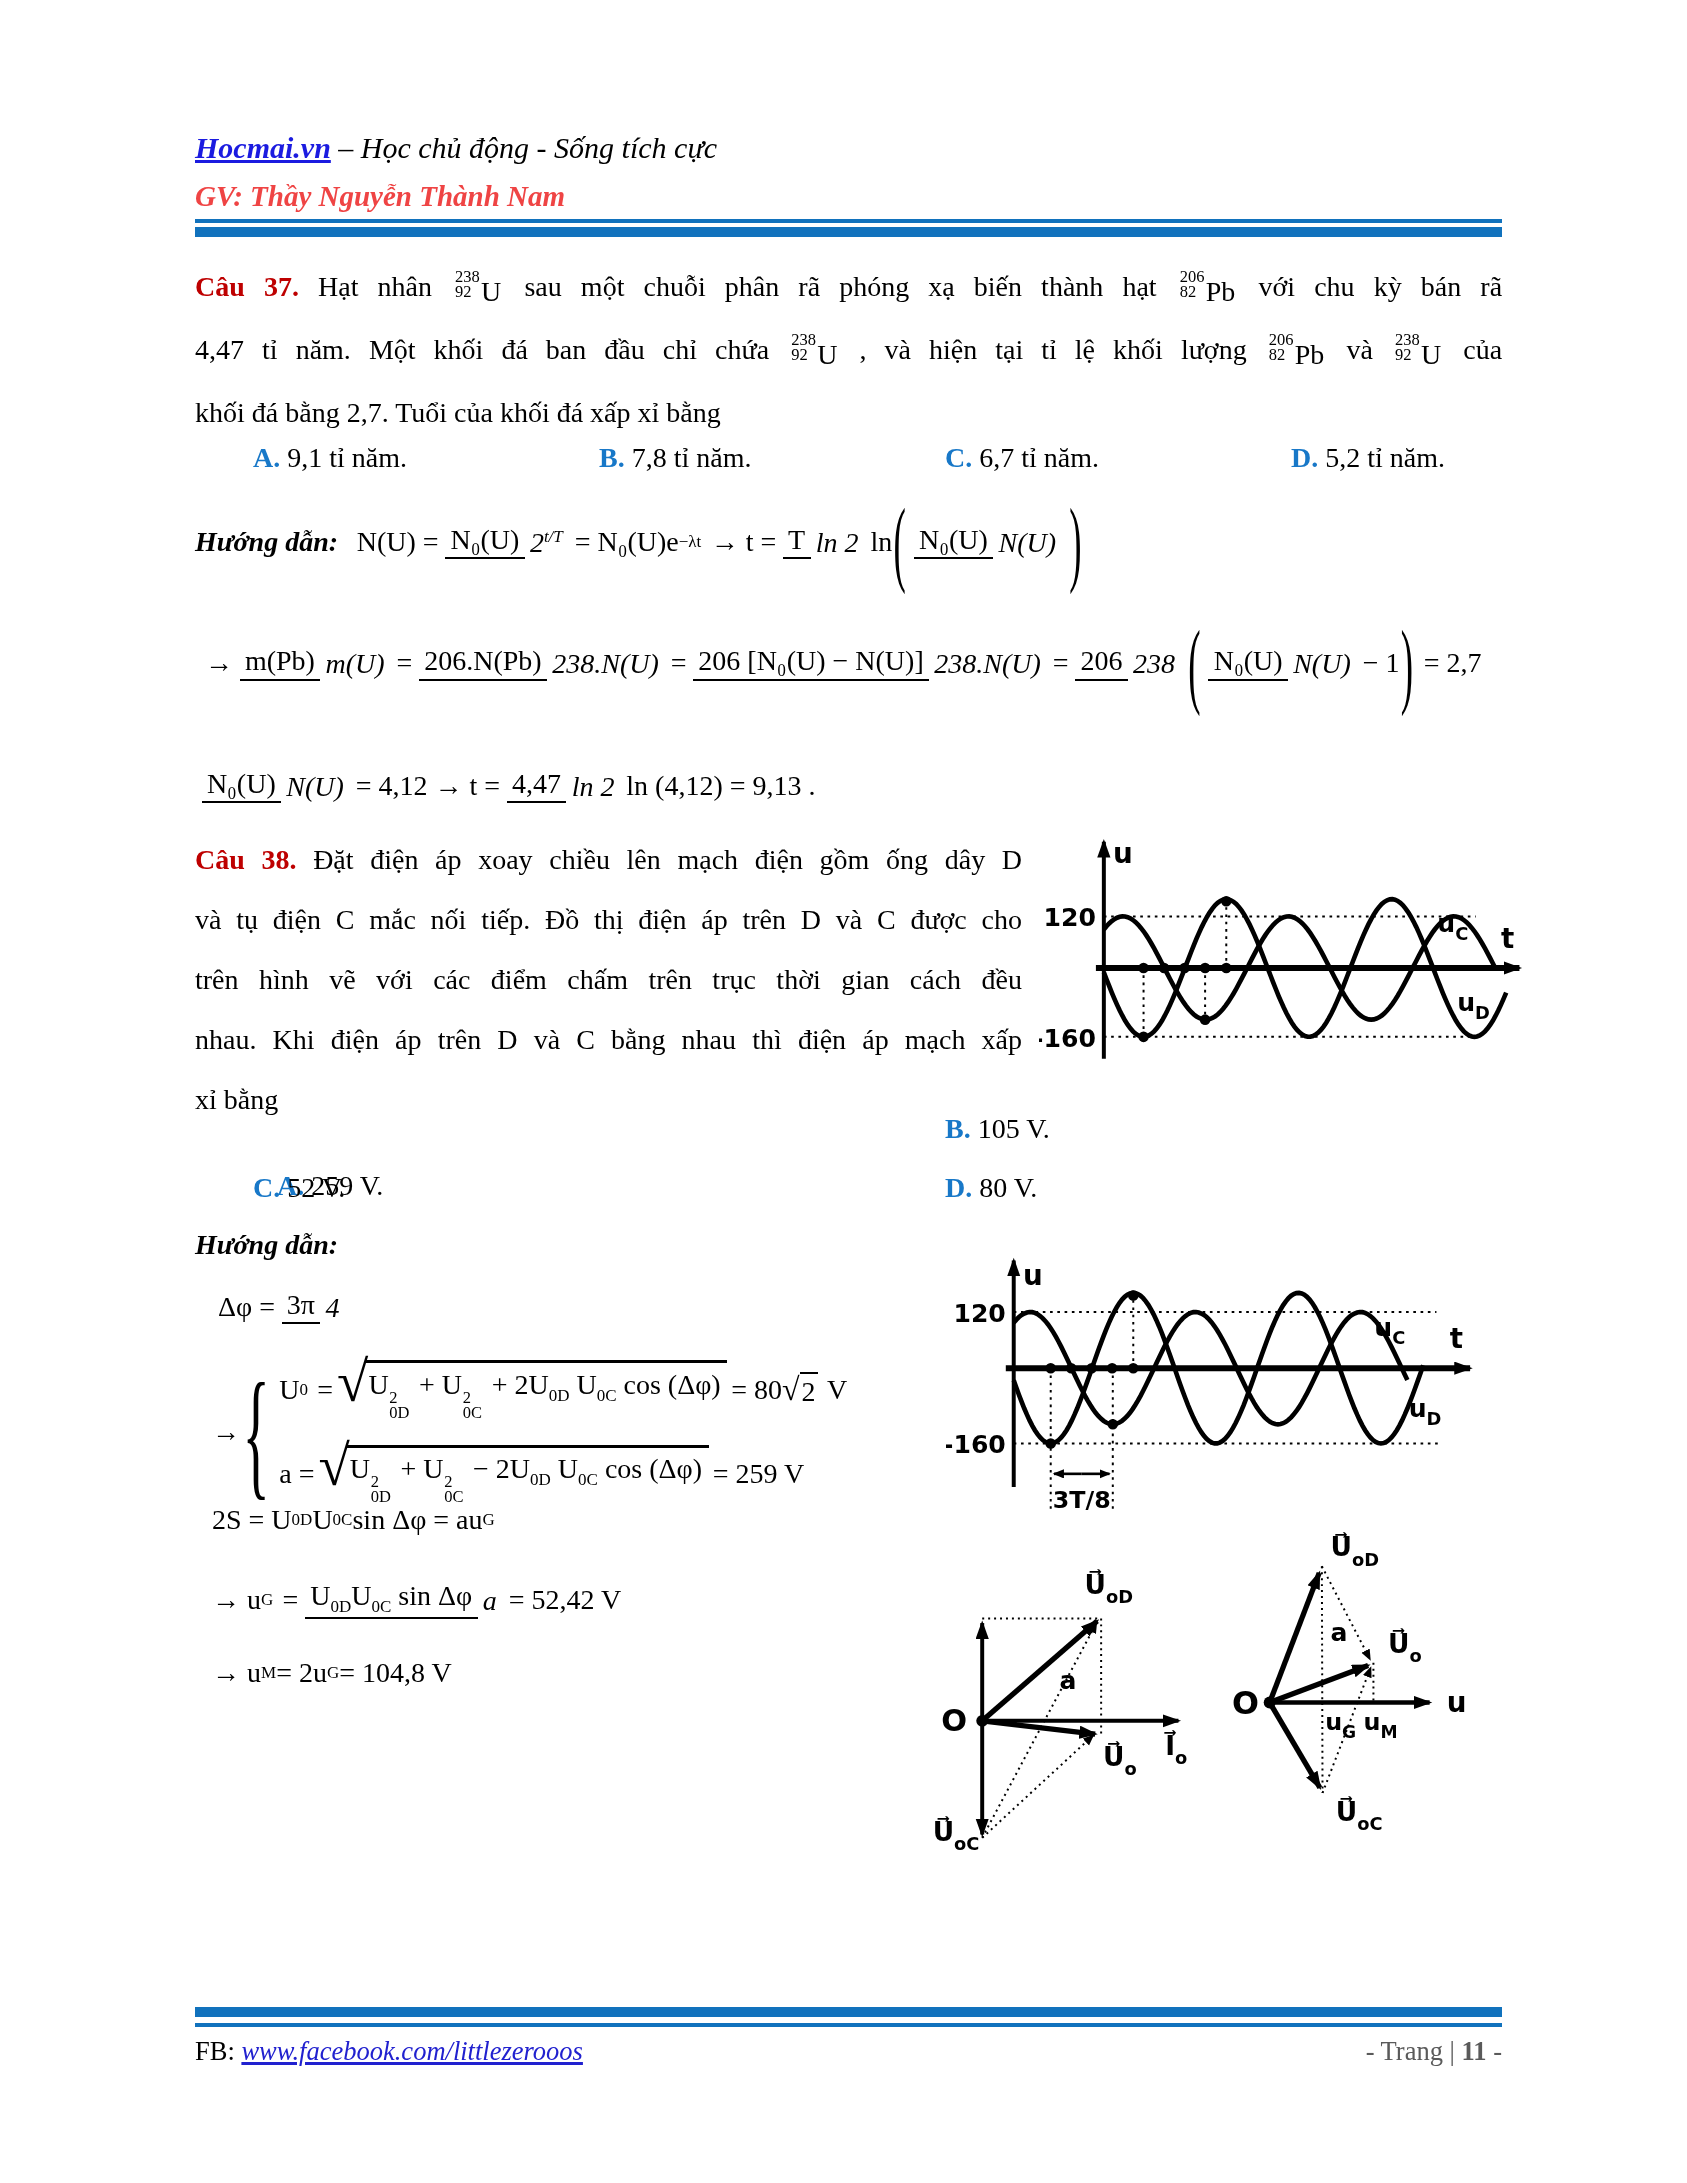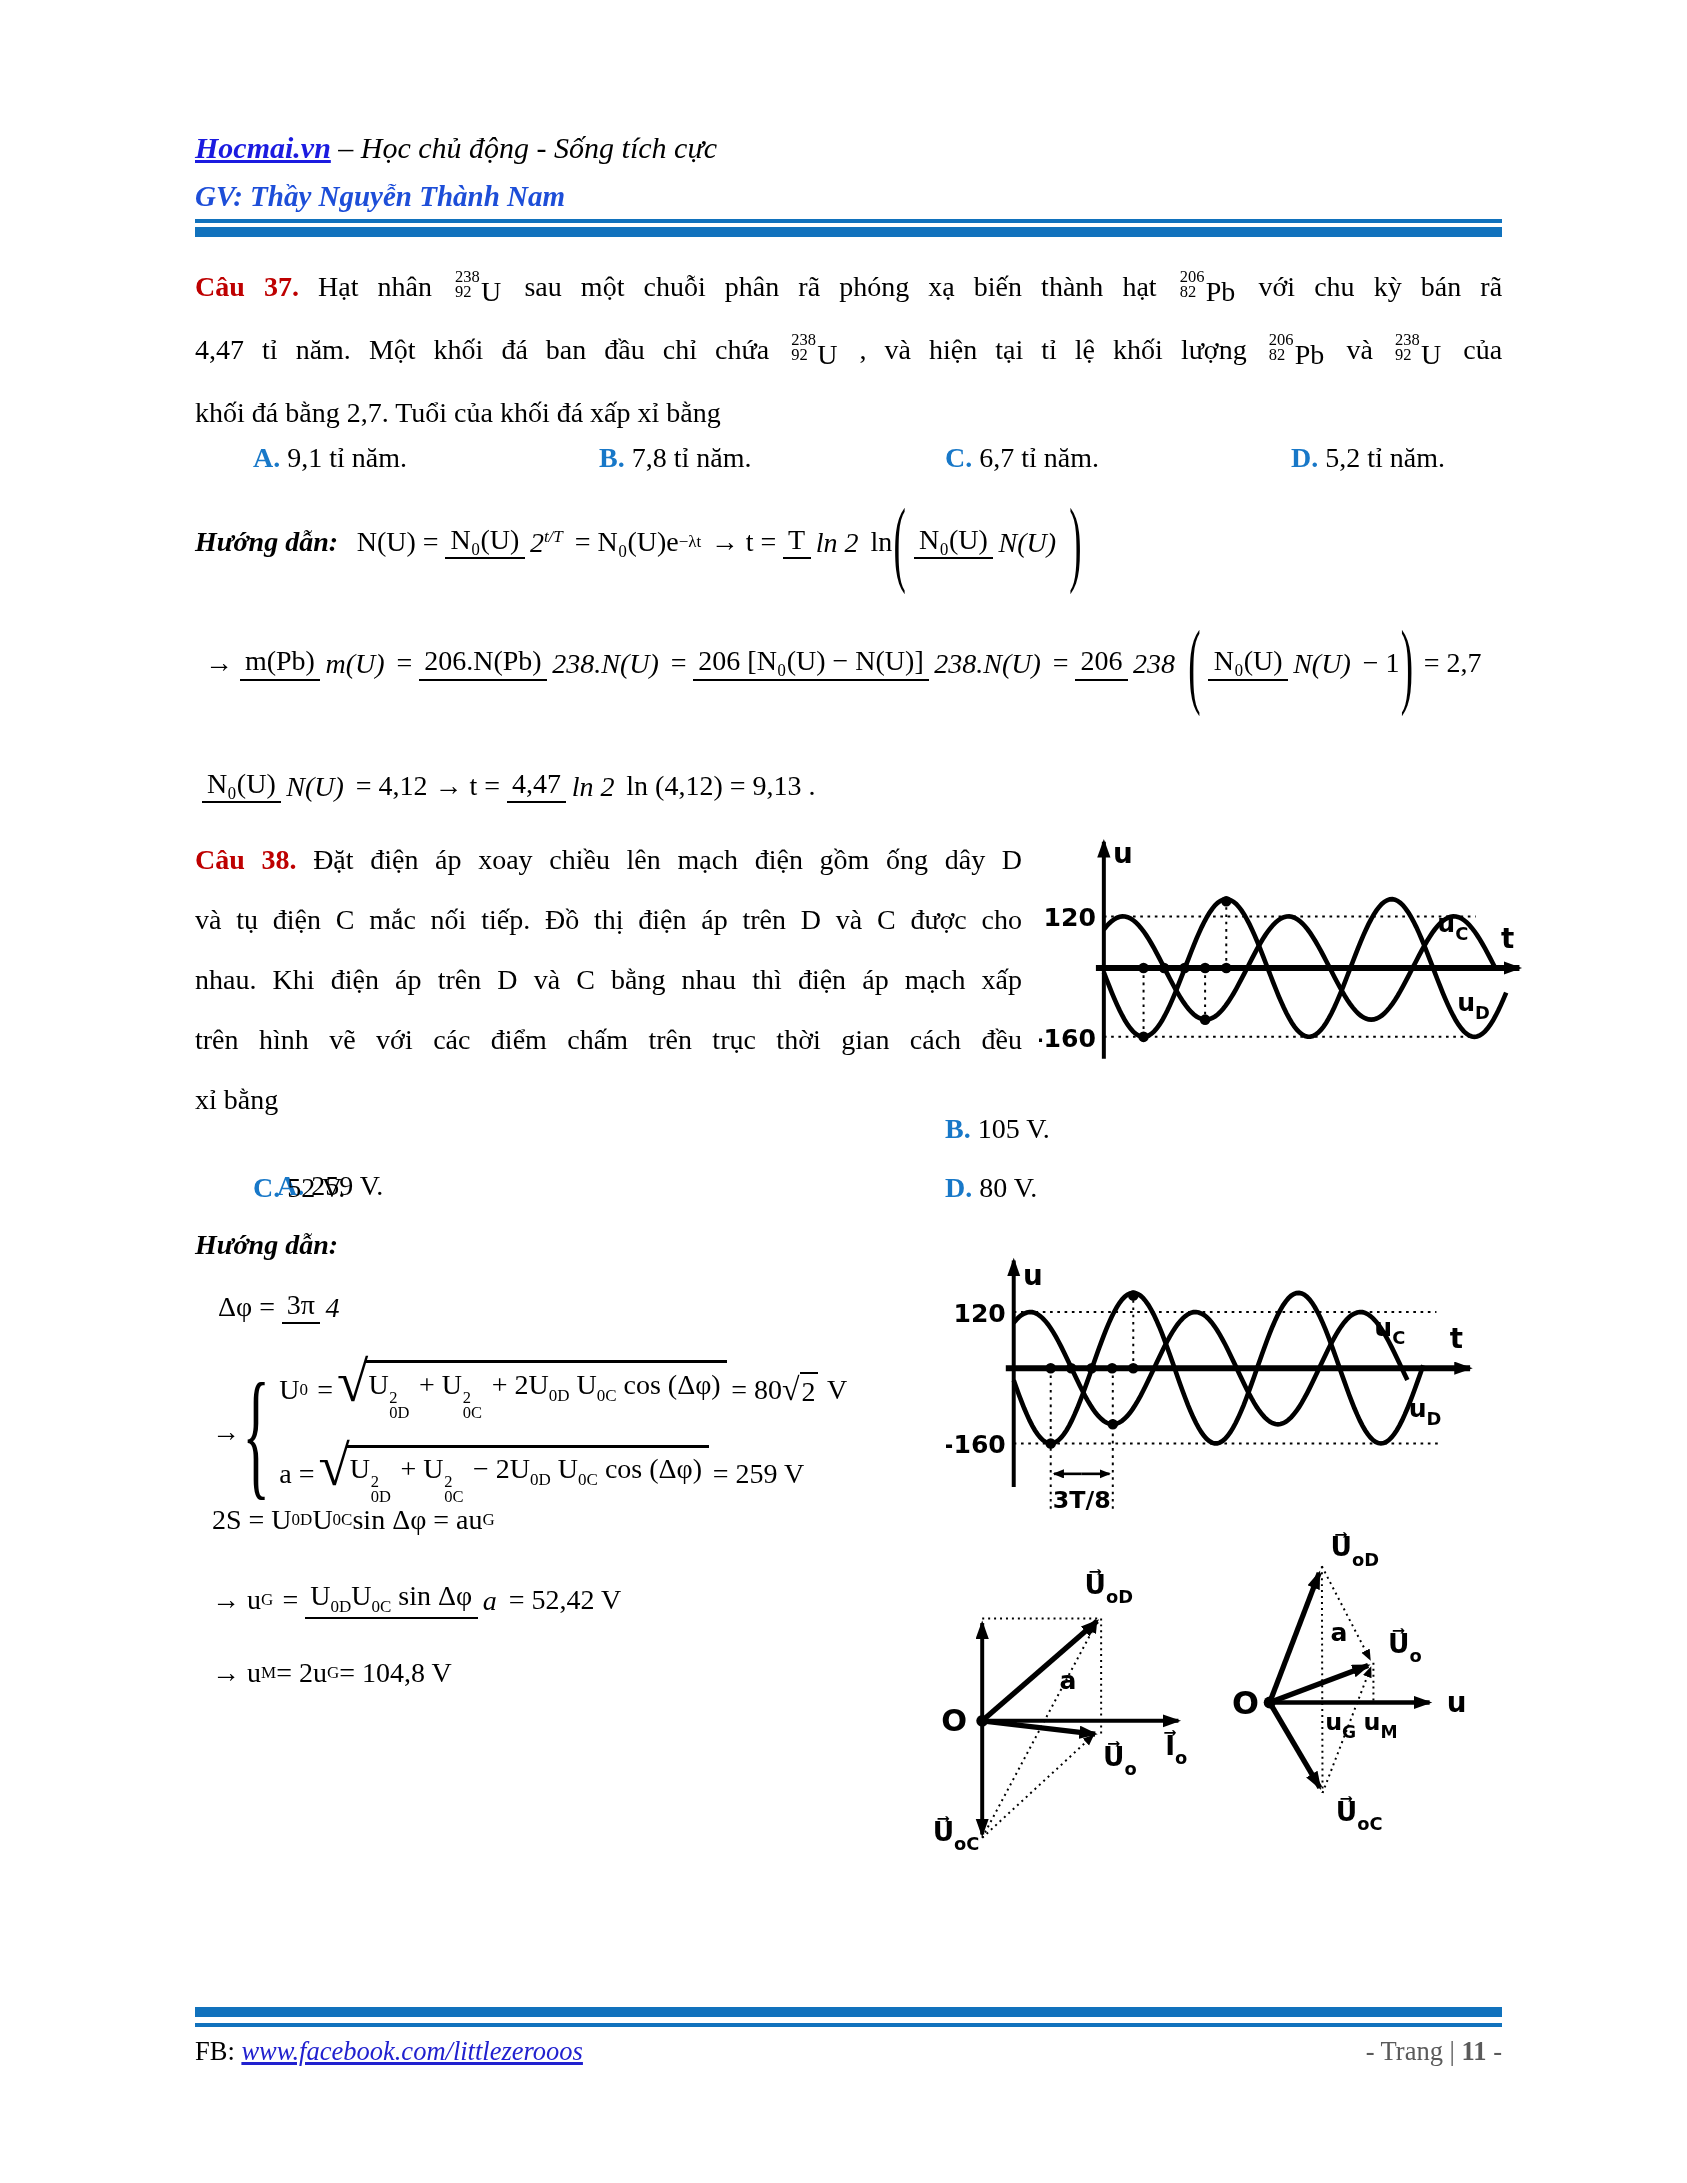--- a/index.html
+++ b/index.html
@@ -4,21 +4,21 @@
 <style>
   html,body{margin:0;padding:0;background:#e8e8e8;}
   #page{position:relative;width:1687px;height:2183px;background:#ffffff;
         font-family:"Liberation Serif",serif;color:#000;overflow:hidden;}
   .abs{position:absolute;}
 
   
   .hdr-line1{left:195px;top:131px;font-size:30px;font-style:italic;white-space:nowrap;}
   .hdr-site{font-weight:bold;color:#1b1be0;text-decoration:underline;text-decoration-thickness:2.6px;}
   .hdr-slogan{color:#000;}
-  .hdr-teacher{left:195px;top:180px;font-size:29px;font-weight:bold;font-style:italic;color:#1d4ed8;white-space:nowrap;}
+  .hdr-teacher{left:195px;top:180px;font-size:29px;font-weight:bold;font-style:italic;color:#ef4444;white-space:nowrap;}
   .rule-thin{left:195px;width:1307px;height:4px;background:#1172bd;}
   .rule-thick{left:195px;width:1307px;height:10px;background:#1172bd;}
 
   
   .para{font-size:28px;line-height:63px;}
   .jline{text-align:justify;text-align-last:justify;height:63px;overflow:visible;}
   .nline{height:63px;}
   .qlabel{color:#be0000;font-weight:bold;}
   .optletter{color:#1878c8;font-weight:bold;}
   .opt{font-size:28px;white-space:nowrap;}
@@ -180,22 +180,22 @@
       </span>
     <span>ln (4,12) = 9,13 .</span>
   </div>
 
   <div class="abs para" style="left:195px;top:830px;width:827px;line-height:60px;">
     <div class="jline" style="height:60px;">
       <span class="qlabel">Câu 38.</span>
       <span>Đặt điện áp xoay chiều lên mạch điện gồm ống dây D</span>
     </div>
     <div class="jline" style="height:60px;">và tụ điện C mắc nối tiếp. Đồ thị điện áp trên D và C được cho</div>
+    <div class="jline" style="height:60px;">trên hình vẽ với các điểm chấm trên trục thời gian cách đều</div>
     <div class="jline" style="height:60px;">nhau. Khi điện áp trên D và C bằng nhau thì điện áp mạch xấp</div>
-    <div class="jline" style="height:60px;">trên hình vẽ với các điểm chấm trên trục thời gian cách đều</div>
     <div class="nline" style="height:60px;">xỉ bằng</div>
   </div>
 
   <svg id="g1" class="abs" style="left:1039px;top:827px;" width="493" height="245" viewBox="0 0 745 370">
     <line x1="98" y1="350" x2="98" y2="22" stroke="#000" stroke-width="6" marker-end="url(#ah)"></line>
     <line x1="86" y1="213" x2="726" y2="213" stroke="#000" stroke-width="9" marker-end="url(#ah)"></line>
     <line x1="98" y1="135" x2="660" y2="135" stroke="#000" stroke-width="3" stroke-dasharray="4 7"></line>
     <line x1="98" y1="317" x2="655" y2="317" stroke="#000" stroke-width="3" stroke-dasharray="4 7"></line>
     <line x1="158" y1="213" x2="158" y2="317" stroke="#000" stroke-width="3" stroke-dasharray="4 7"></line>
     <line x1="251" y1="213" x2="251" y2="291" stroke="#000" stroke-width="3" stroke-dasharray="4 7"></line>

